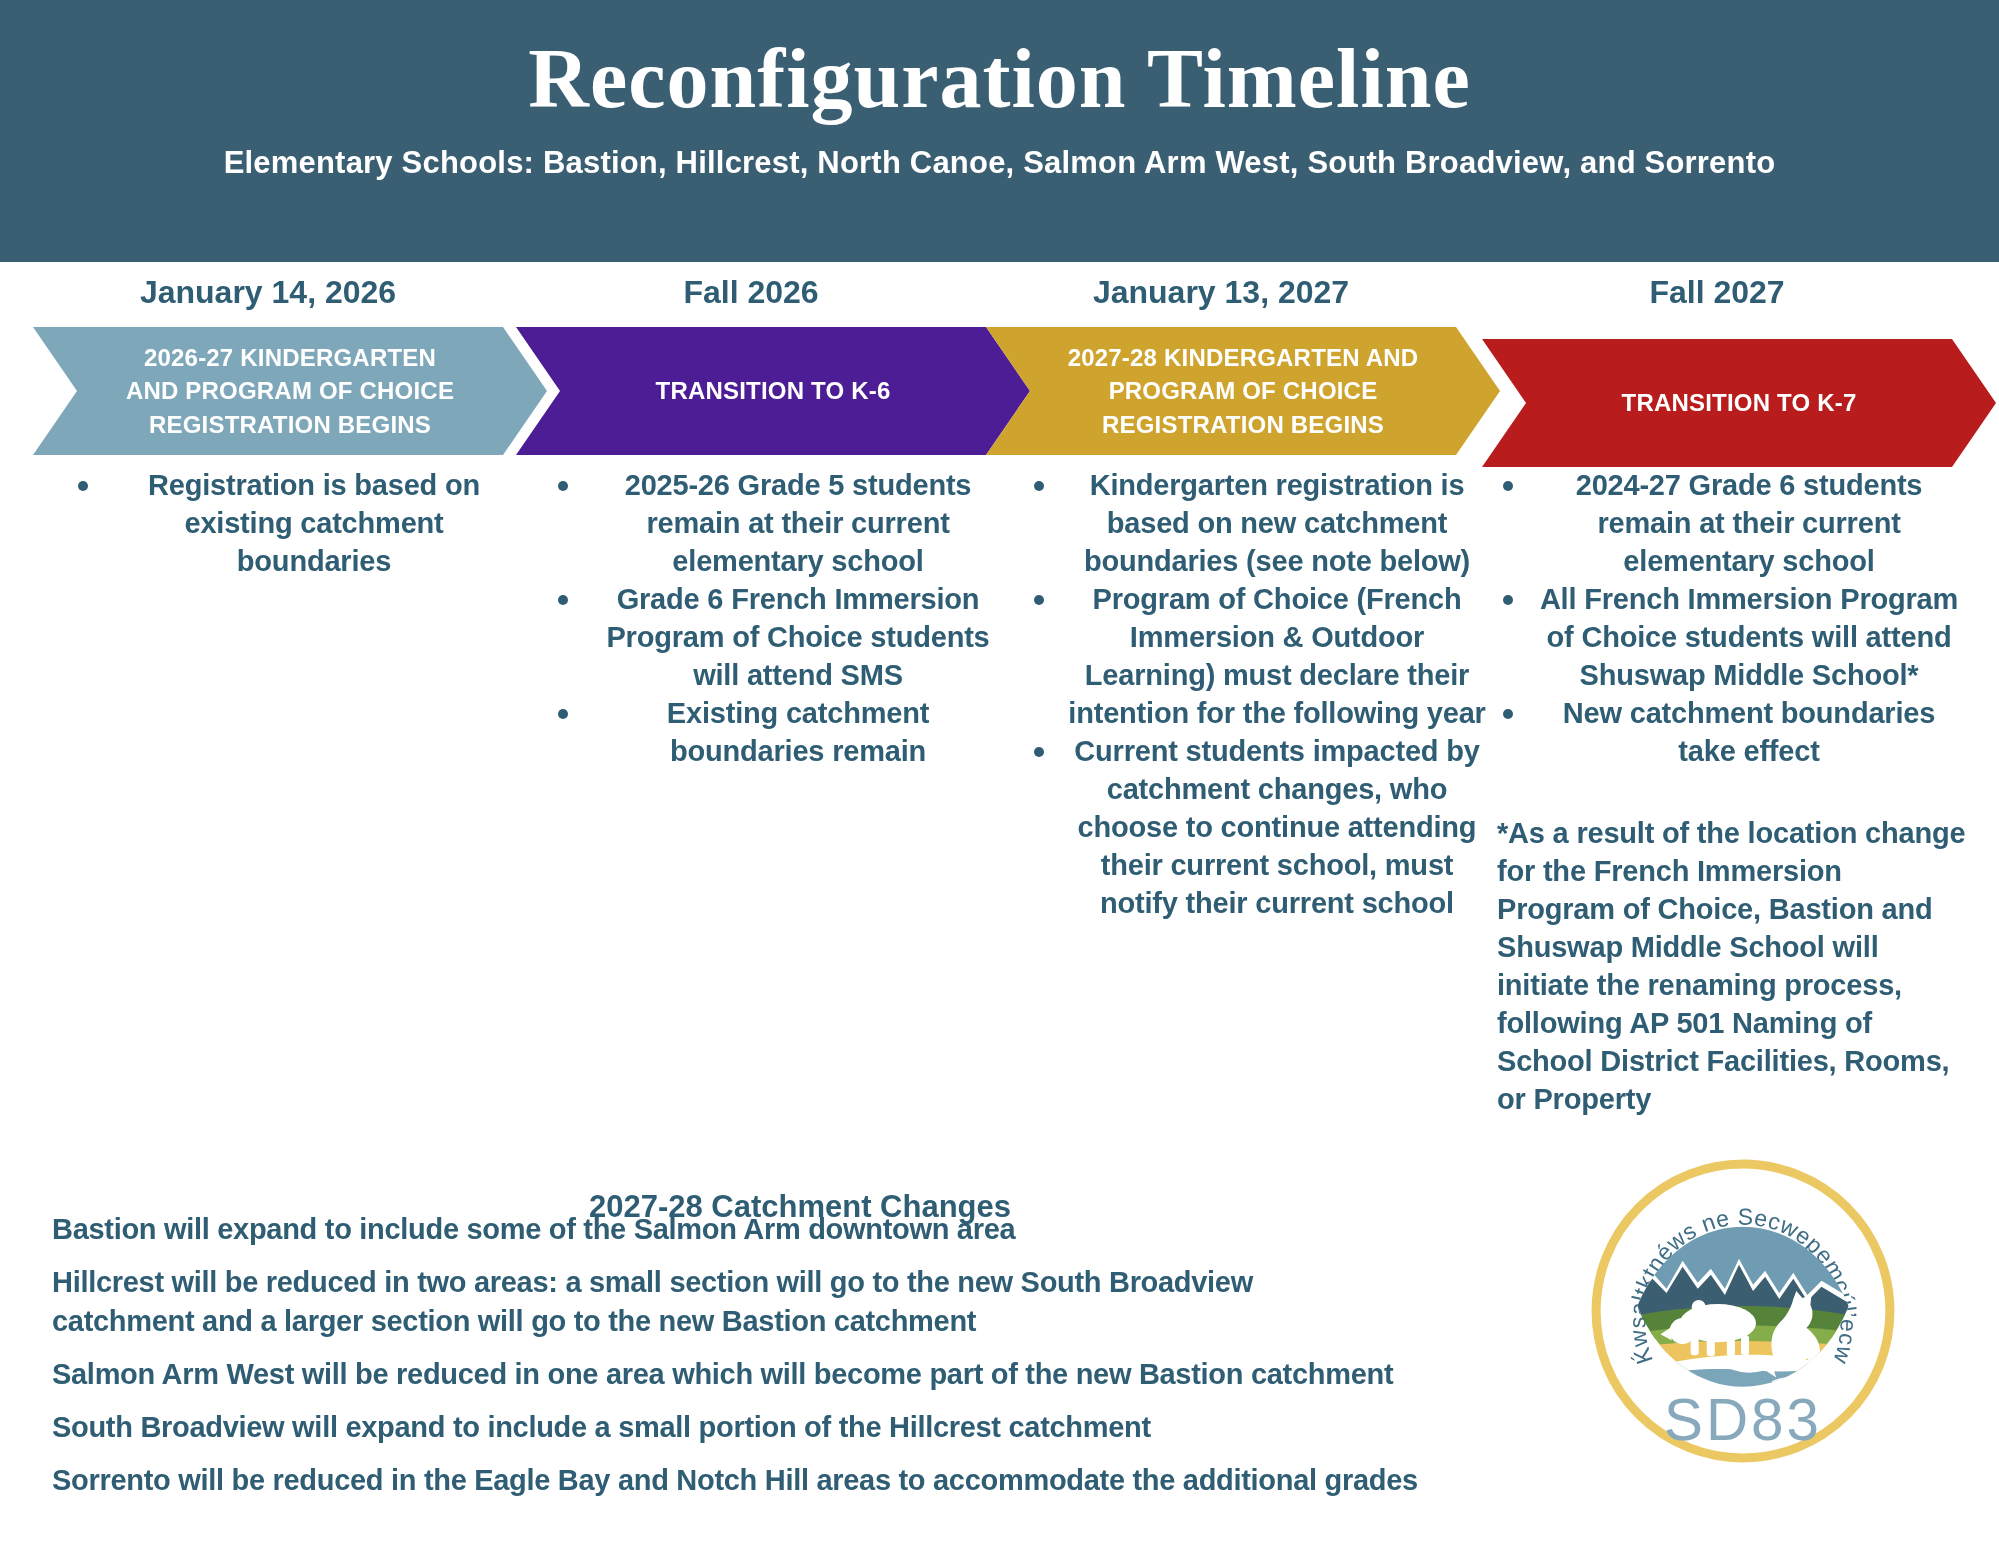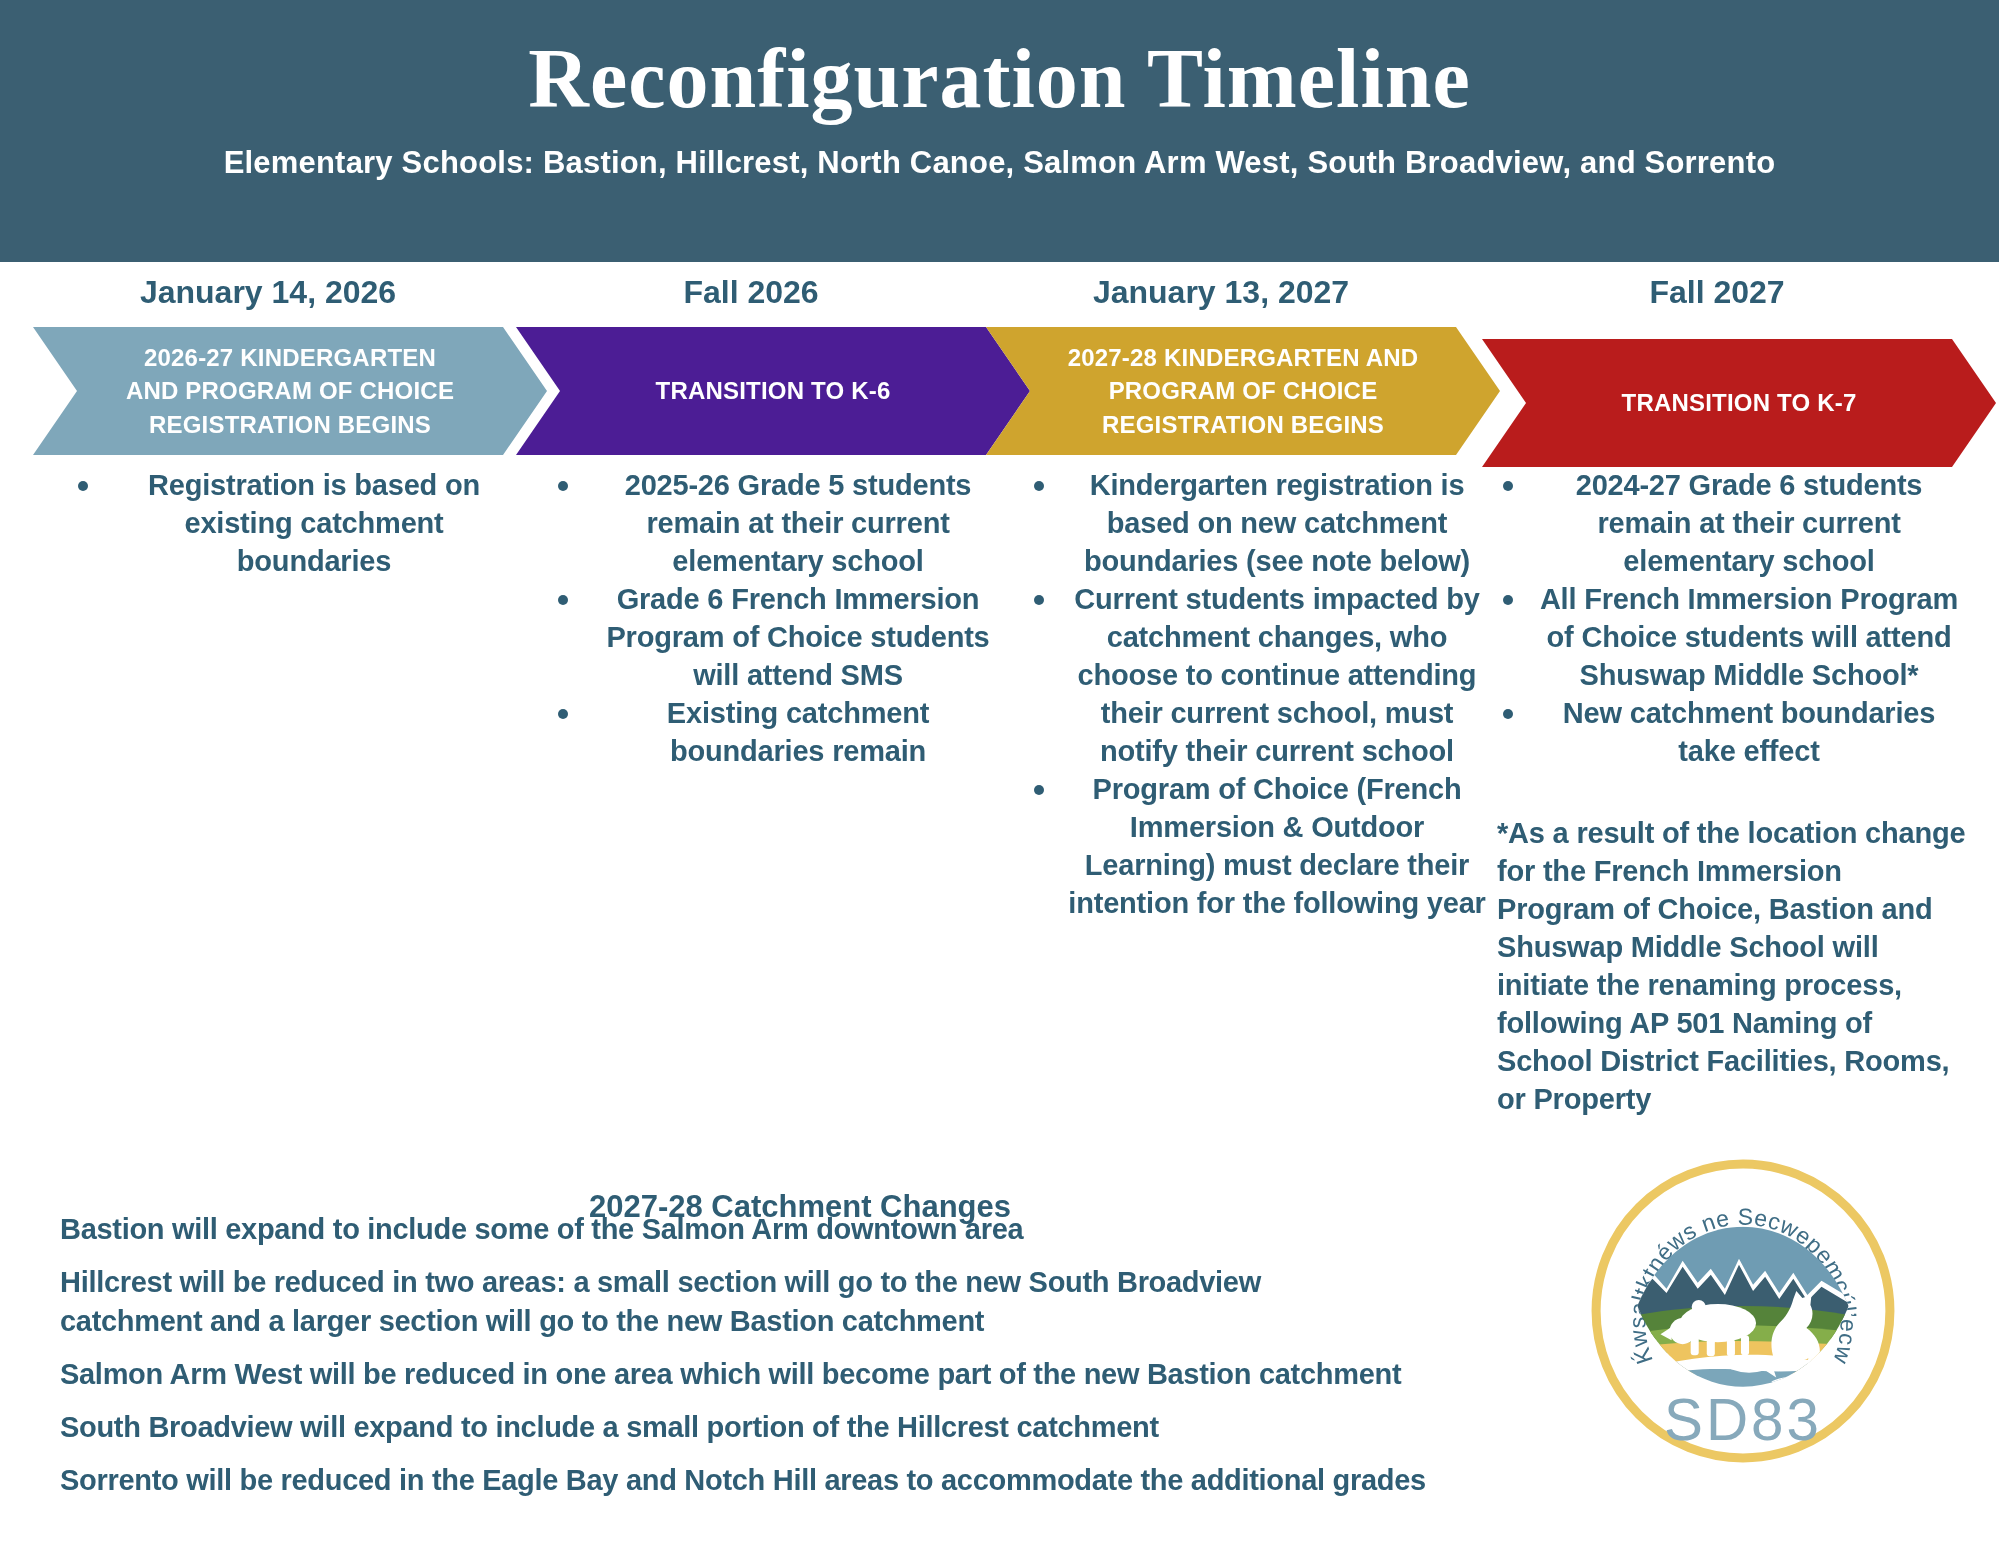--- a/index.html
+++ b/index.html
@@ -49,21 +49,21 @@
   .cw0{left:72px;width:450px}
   .cw1{left:552px;width:458px}
   .cw2{left:1028px;width:464px}
   .cw3{left:1497px;width:470px}
   .note{margin:44px 0 0;}
   
   .catch-heading{
     position:absolute;top:1163px;left:0;width:1600px;text-align:center;
     font-weight:bold;font-size:31px;color:var(--text,#2f5d74);
   }
-  .paras{position:absolute;top:1210px;left:60px;width:1535px;}
+  .paras{position:absolute;top:1210px;left:52px;width:1535px;}
   .para{
     margin:0 0 14px;font-weight:bold;font-size:29px;line-height:39px;
     color:var(--text,#2f5d74);white-space:pre-line;letter-spacing:-.3px;
   }
   
   .logo{position:absolute;left:1582px;top:1150px;width:322px;height:322px;}
   .ring-text{
     font-family:"Liberation Sans","DejaVu Sans",sans-serif;
     font-size:23px;letter-spacing:.5px;
   }
@@ -110,22 +110,22 @@
 <div class="col cw1">
   <ul>
       <li>2025-26 Grade 5 students remain at their current elementary school</li>
       <li>Grade 6 French Immersion Program of Choice students will attend SMS</li>
       <li>Existing catchment boundaries remain</li>
     </ul>
 </div>
 <div class="col cw2">
   <ul>
       <li>Kindergarten registration is based on new catchment boundaries (see note below)</li>
+      <li>Program of Choice (French Immersion &amp; Outdoor Learning) must declare their intention for the following year</li>
       <li>Current students impacted by catchment changes, who choose to continue attending their current school, must notify their current school</li>
-      <li>Program of Choice (French Immersion &amp; Outdoor Learning) must declare their intention for the following year</li>
     </ul>
 </div>
 <div class="col cw3">
   <ul>
       <li>2024-27 Grade 6 students remain at their current elementary school</li>
       <li>All French Immersion Program of Choice students will attend Shuswap Middle School*</li>
       <li>New catchment boundaries take effect</li>
     </ul>
   <p class="note">*As a result of the location change for the French Immersion Program of Choice, Bastion and Shuswap Middle School will initiate the renaming process, following AP 501 Naming of School District Facilities, Rooms, or Property</p>
 </div>

